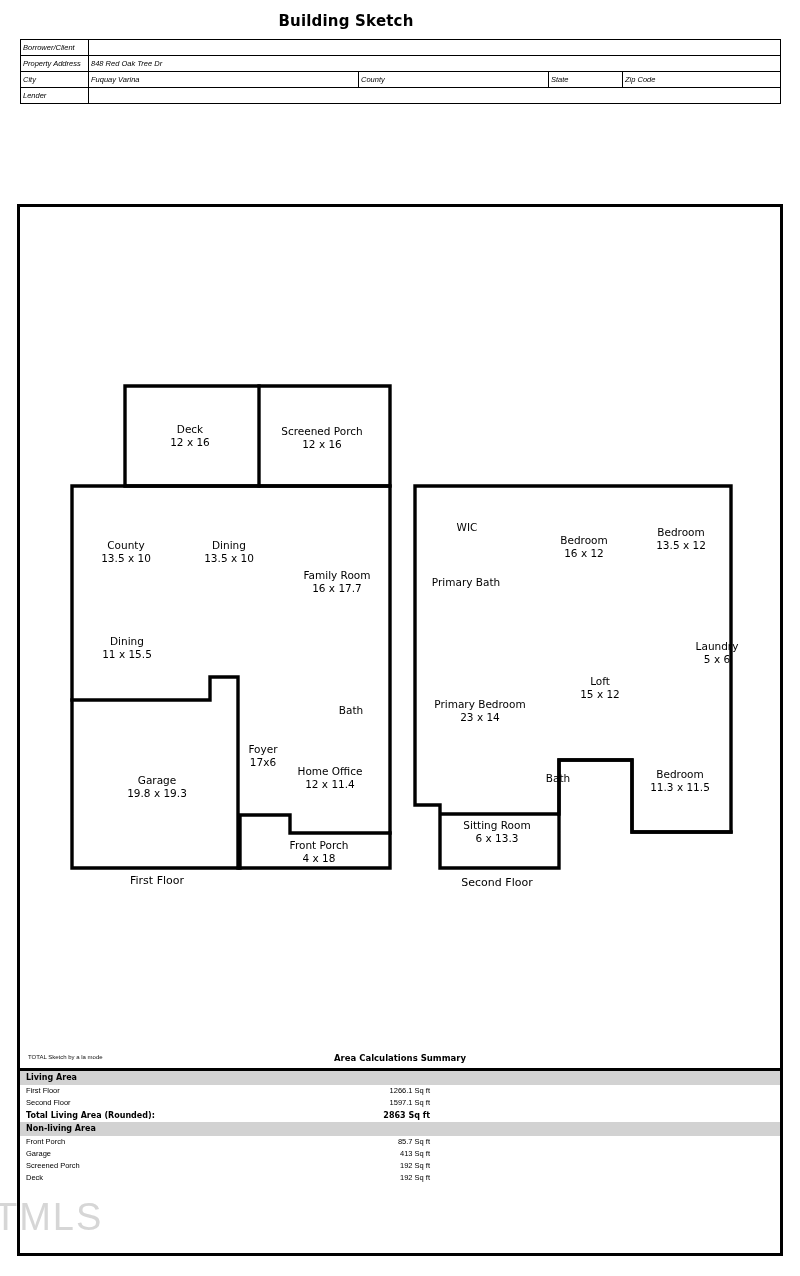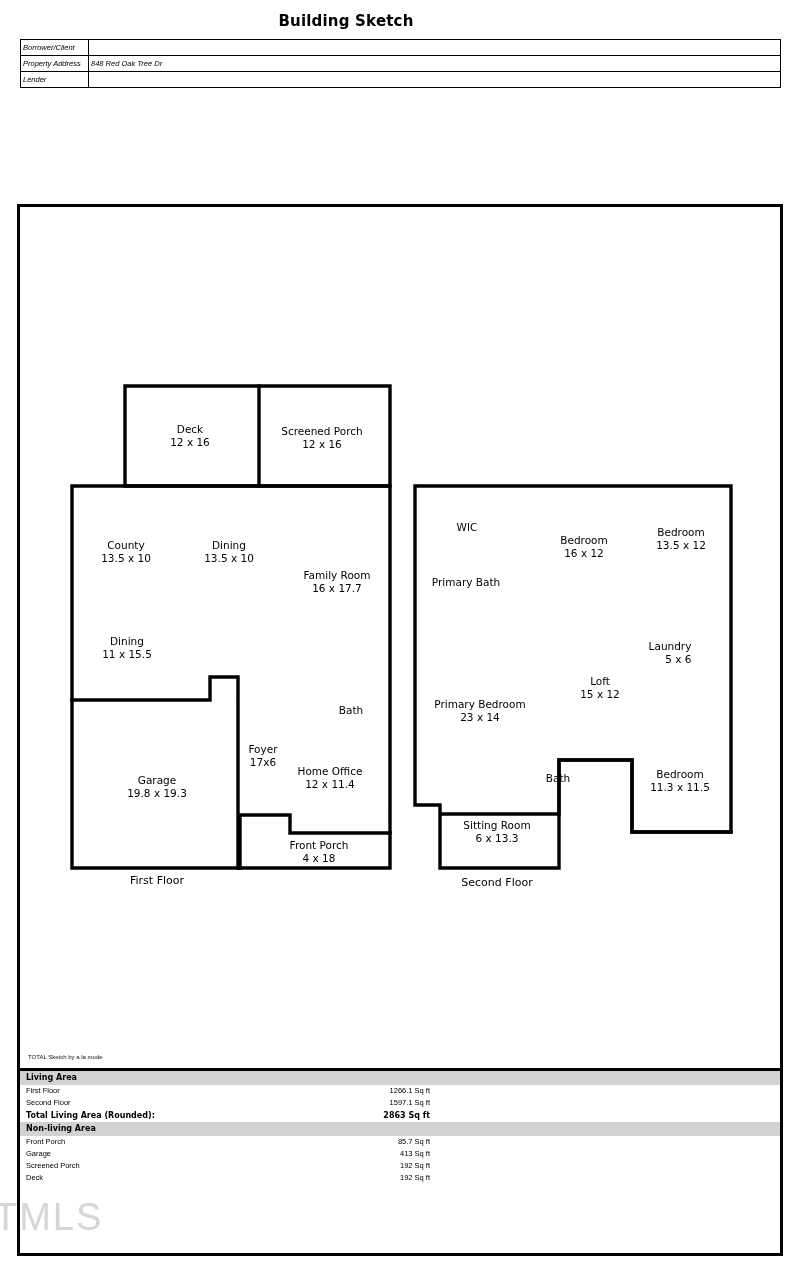--- a/index.html
+++ b/index.html
@@ -186,20 +186,27 @@
   <tbody>
       <tr>
     <td class="info-lbl">Borrower/Client</td>
     <td class="info-val" colspan="4"></td>
   </tr>
   <tr>
     <td class="info-lbl">Property Address</td>
     <td class="info-val" colspan="4">848 Red Oak Tree Dr</td>
   </tr>
   <tr>
+    <td class="info-lbl">City</td>
+    <td class="info-val">Fuquay Varina</td>
+    <td class="mid-lbl">County</td>
+    <td class="mid-lbl">State</td>
+    <td class="mid-lbl">Zip Code</td>
+  </tr>
+  <tr>
     <td class="info-lbl">Lender</td>
     <td class="info-val" colspan="4"></td>
   </tr>
 </tbody>
   </table>
 
 <div class="sketch-frame"></div>
 
 <div class="plan-layer">
 <svg width="800" height="1276" viewBox="0 0 800 1276" xmlns="http://www.w3.org/2000/svg">
@@ -295,21 +302,21 @@
   <span class="nm">Bedroom</span>
   <span class="dm">16 x 12</span>
 </div>
 <div class="rlabel" style="left:681px; top:526px;">
   <span class="nm">Bedroom</span>
   <span class="dm">13.5 x 12</span>
 </div>
 <div class="rlabel" style="left:458px; top:576px;margin-left:8px;">
   <span class="nm">Primary Bath</span>
 </div>
-<div class="rlabel" style="left:670px; top:640px;text-align:right;">
+<div class="rlabel" style="left:717px; top:640px;">
   <span class="nm">Laundry</span>
   <span class="dm">5 x 6</span>
 </div>
 <div class="rlabel" style="left:600px; top:675px;">
   <span class="nm">Loft</span>
   <span class="dm">15 x 12</span>
 </div>
 <div class="rlabel" style="left:480px; top:698px;">
   <span class="nm">Primary Bedroom</span>
   <span class="dm">23 x 14</span>
@@ -324,20 +331,21 @@
 <div class="rlabel" style="left:497px; top:819px;">
   <span class="nm">Sitting Room</span>
   <span class="dm">6 x 13.3</span>
 </div>
 
 <div class="floor-label" style="left:497px; top:876px;">Second Floor</div>
 
 <div class="calc-block">
   <div class="calc-head">
     <div class="calc-credit">TOTAL Sketch by a la mode</div>
+    <div class="calc-title">Area Calculations Summary</div>
   </div>
   <div class="calc-rule"></div>
 
   <div class="band">Living Area</div>
 
   <div class="calc-row">
     <span class="nm">First Floor</span>
     <span class="vl">1266.1 Sq ft</span>
   </div>
   <div class="calc-row">

